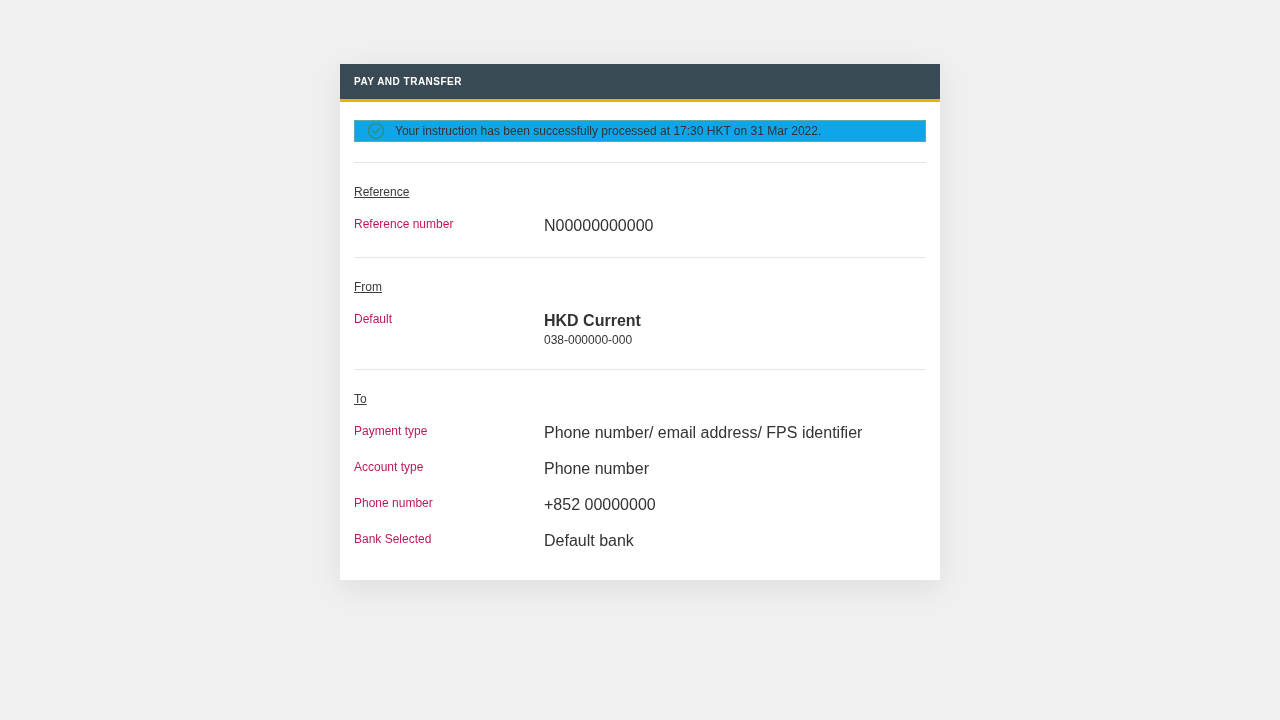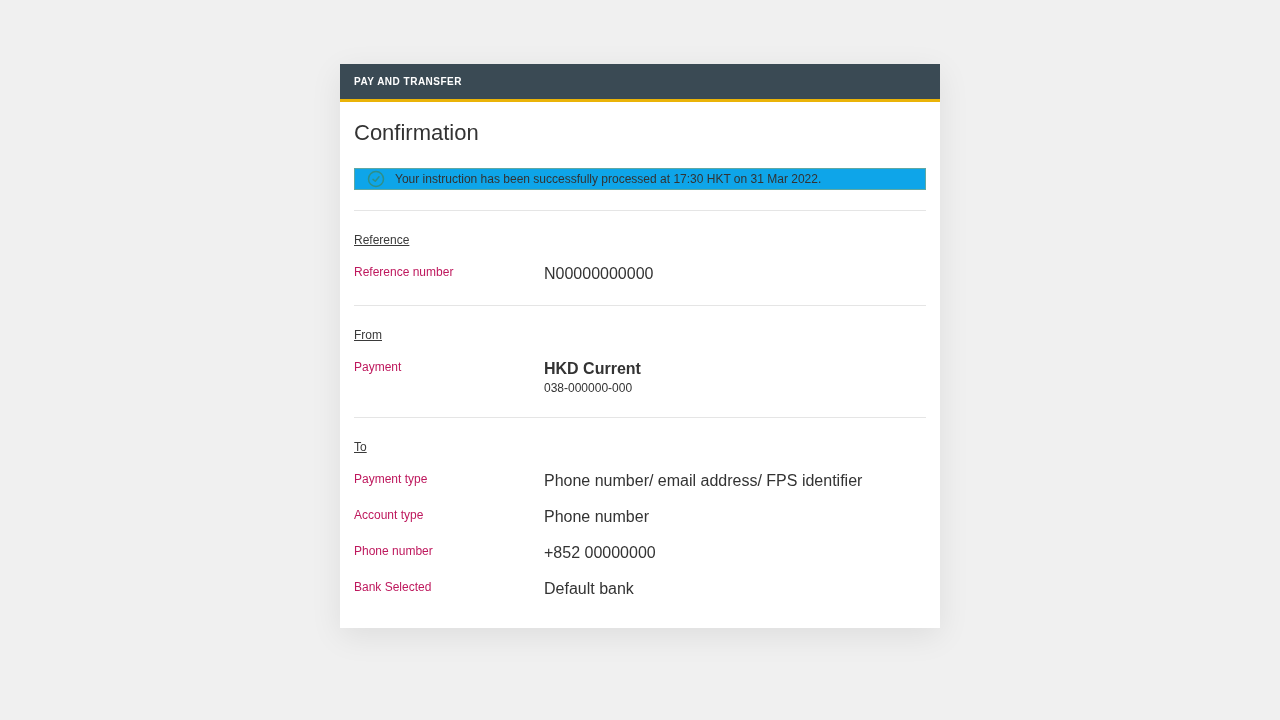--- a/index.html
+++ b/index.html
@@ -129,21 +129,20 @@
 <body>
 
 <div class="card">
 
   <div class="header-bar">
     <span>PAY AND TRANSFER</span>
   </div>
 
   <div class="content">
 
-    <h1 class="page-title">Confirmation</h1>
 
     <div class="success-box">
       <span class="icon-wrap">
         <svg viewBox="0 0 24 24" fill="none" stroke="#2f8f88" stroke-width="2">
           <circle cx="12" cy="12" r="10"></circle>
           <path d="M8 12.5 L11 15 L16 9" stroke-linecap="round" stroke-linejoin="round"></path>
         </svg>
       </span>
       <span class="msg">Your instruction has been successfully processed at 17:30 HKT on 31 Mar 2022.</span>
     </div>
@@ -156,21 +155,21 @@
         <div class="label">Reference number</div>
         <div class="value">N00000000000</div>
       </div>
     </div>
 
     <hr class="divider">
 
     <div class="section">
       <h2 class="section-title">From</h2>
       <div class="row">
-        <div class="label">Payment</div>
+        <div class="label">Default</div>
         <div>
           <div class="value value-bold">HKD Current</div>
           <div class="value-subline">038-000000-000</div>
         </div>
       </div>
     </div>
 
     <hr class="divider">
 
     <div class="section">

